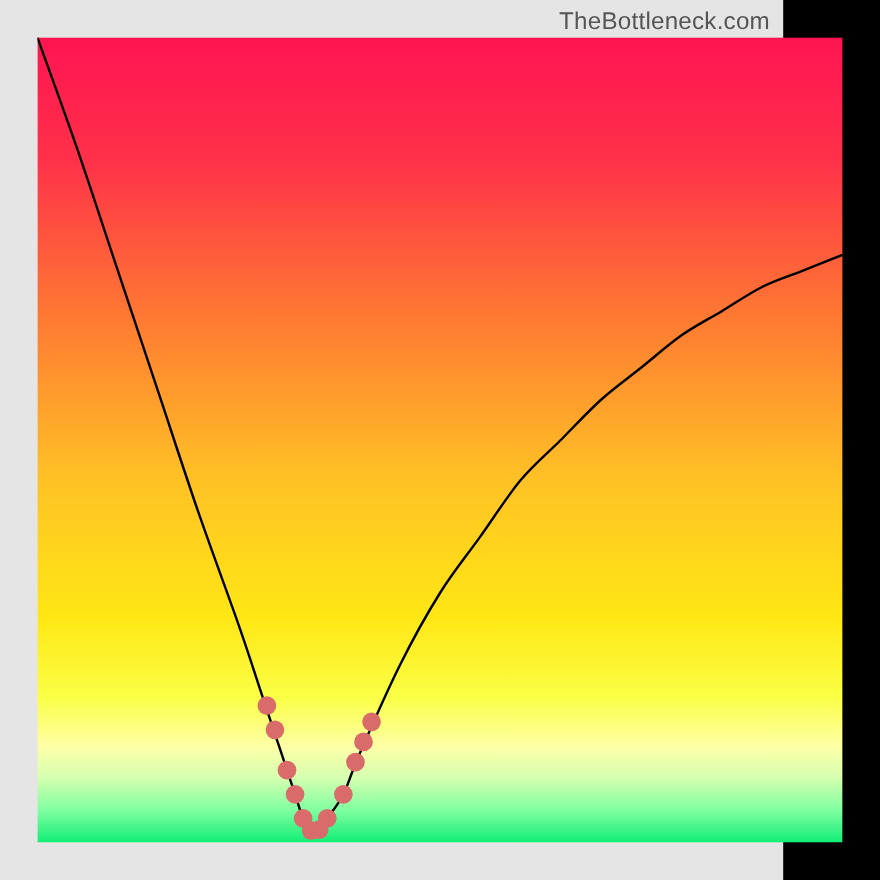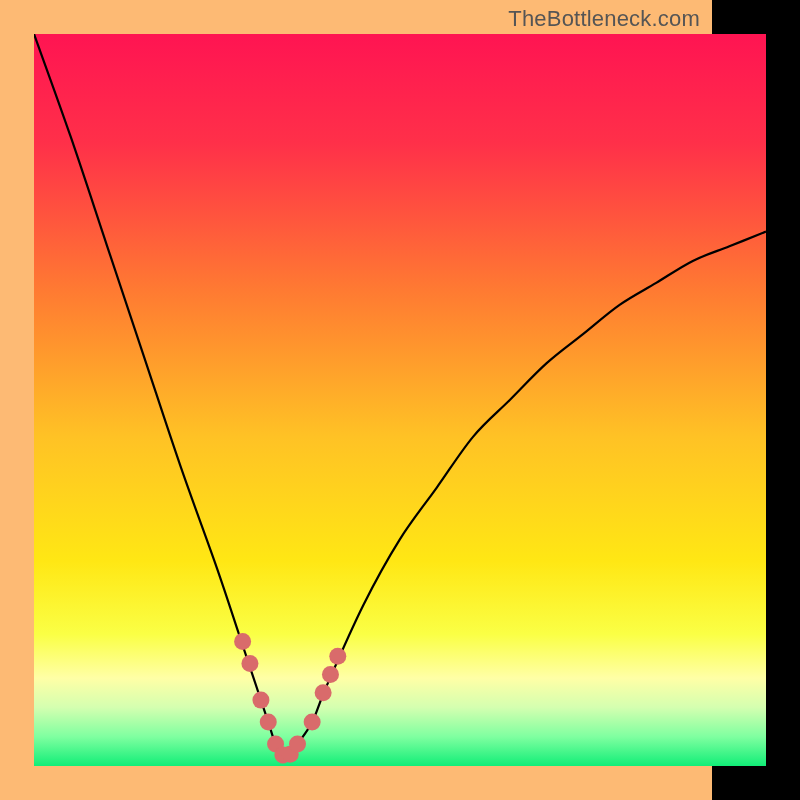--- a/index.html
+++ b/index.html
@@ -10,21 +10,21 @@
     background: #000;
     overflow: hidden;
     font-family: Arial, Helvetica, sans-serif;
   }
   .frame {
     position: absolute;
     left: 0;
     top: 0;
     width: 712px;
     height: 800px;
-    background: #fdba74;
+    background: #e5e5e5;
   }
   .plot-area {
     position: absolute;
     left: 34px;
     top: 34px;
     width: 732px;
     height: 732px;
     
   }
   .watermark {

